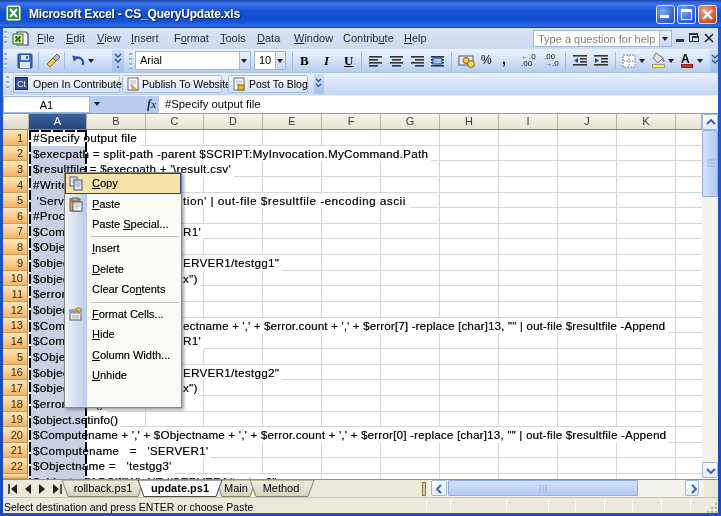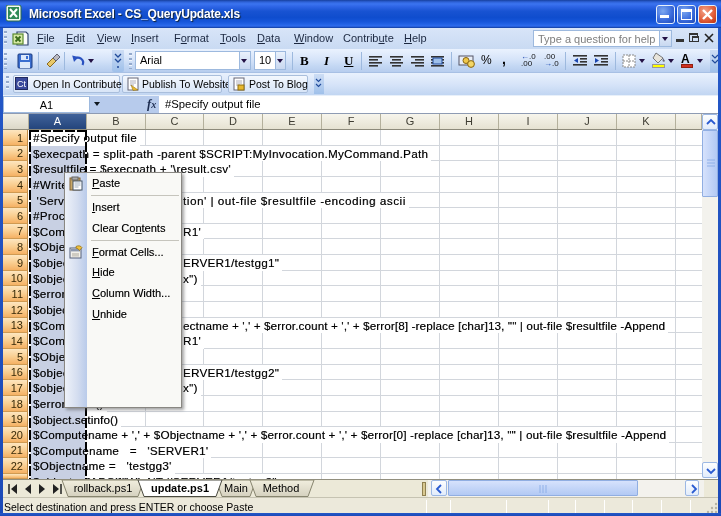--- a/index.html
+++ b/index.html
@@ -312,21 +312,21 @@
 <div class="ct" style="left:29px;top:266px;height:16px;line-height:16px;padding:0 3px 0 2px;">$error.clear()</div>
 <div class="ct" style="left:29px;top:282px;height:15px;line-height:15px;padding:0 3px 0 2px;letter-spacing:0.15px;">$object.setinfo()</div>
 <div class="ct" style="left:29px;top:297px;height:16px;line-height:16px;padding:0 3px 0 2px;letter-spacing:0.2px;">$Computename + ',' + $Objectname + ',' + $error.count + ',' + $error[0] -replace [char]13, "" | out-file $resultfile -Append</div>
 <div class="ct" style="left:29px;top:313px;height:15px;line-height:15px;padding:0 3px 0 2px;">$Computename   =   'SERVER1'</div>
 <div class="ct" style="left:29px;top:328px;height:16px;line-height:16px;padding:0 3px 0 2px;">$Objectname =   'testgg3'</div>
 <div class="ct" style="left:29px;top:344px;height:16px;line-height:16px;padding:0 3px 0 2px;">$object = [ADSI]"WinNT://SERVER1/testgg3"</div>
 <div class="ct" style="left:179px;top:63px;height:15px;line-height:15px;padding:0 3px 0 2px;letter-spacing:0.55px;">tion' | out-file $resultfile -encoding ascii</div>
 <div class="ct" style="left:179px;top:94px;height:15px;line-height:15px;padding:0 3px 0 2px;">R1'</div>
 <div class="ct" style="left:179px;top:125px;height:16px;line-height:16px;padding:0 3px 0 2px;">ERVER1/testgg1"</div>
 <div class="ct" style="left:179px;top:141px;height:15px;line-height:15px;padding:0 3px 0 2px;">x")</div>
-<div class="ct" style="left:179px;top:188px;height:15px;line-height:15px;padding:0 3px 0 2px;letter-spacing:0.15px;">ectname + ',' + $error.count + ',' + $error[8] -replace [char]13, "" | out-file $resultfile -Append</div>
+<div class="ct" style="left:179px;top:188px;height:15px;line-height:15px;padding:0 3px 0 2px;letter-spacing:0.15px;">ectname + ',' + $error.count + ',' + $error[7] -replace [char]13, "" | out-file $resultfile -Append</div>
 <div class="ct" style="left:179px;top:203px;height:16px;line-height:16px;padding:0 3px 0 2px;">R1'</div>
 <div class="ct" style="left:179px;top:235px;height:15px;line-height:15px;padding:0 3px 0 2px;">ERVER1/testgg2"</div>
 <div class="ct" style="left:179px;top:250px;height:16px;line-height:16px;padding:0 3px 0 2px;">x")</div>
 <div class="a" id="selov"></div>
 <div class="anth" style="left:27px;top:0px;width:58px;"></div>
 <div class="ant" style="left:27px;top:0px;height:349px;"></div>
 <div class="ant" style="left:83px;top:0px;height:349px;"></div>
 <div class="rh" style="top:0px;height:16px;line-height:16px;"><span>1</span></div>
 <div class="rh" style="top:16px;height:15px;line-height:15px;"><span>2</span></div>
 <div class="rh" style="top:31px;height:16px;line-height:16px;"><span>3</span></div>
@@ -346,34 +346,49 @@
 <div class="rh" style="top:250px;height:16px;line-height:16px;"><span>17</span></div>
 <div class="rh" style="top:266px;height:16px;line-height:16px;"><span>18</span></div>
 <div class="rh" style="top:282px;height:15px;line-height:15px;"><span>19</span></div>
 <div class="rh" style="top:297px;height:16px;line-height:16px;"><span>20</span></div>
 <div class="rh" style="top:313px;height:15px;line-height:15px;"><span>21</span></div>
 <div class="rh" style="top:328px;height:16px;line-height:16px;"><span>22</span></div>
 <div class="rh" style="top:344px;height:5px;"></div>
 </div>
 <div class="a" id="menu">
       <div id="mgut"></div>
+<div class="mitem hl">
+        <svg class="micon" viewBox="0 0 15 15">
+          <rect x="1" y="1" width="7" height="9" fill="#fff" stroke="#456"></rect>
+          <path d="M2.5 3h4M2.5 5h4M2.5 7h3" stroke="#89a" stroke-width="0.8"></path>
+          <rect x="5" y="4" width="8" height="10" fill="#dfe8f8" stroke="#456"></rect>
+          <path d="M6.5 6h5M6.5 8h5M6.5 10h4" stroke="#78a" stroke-width="0.8"></path>
+        </svg>
+        <span class="lbl"><span class="u">C</span>opy</span>
+      </div>
 <div class="mitem">
         <svg class="micon" viewBox="0 0 15 15">
           <rect x="1" y="2" width="10" height="12" fill="#c8a868" stroke="#806030"></rect>
           <rect x="3" y="1" width="6" height="3" fill="#aaa" stroke="#666"></rect>
           <rect x="4" y="5" width="9" height="9" fill="#fff" stroke="#456"></rect>
           <path d="M5.5 7h6M5.5 9h6M5.5 11h4" stroke="#89a" stroke-width="0.8"></path>
         </svg>
         <span class="lbl"><span class="u">P</span>aste</span>
       </div>
+<div class="mitem">
+        <span class="lbl">Paste <span class="u">S</span>pecial...</span>
+      </div>
 <div class="msep">
         <div></div>
       </div>
 <div class="mitem">
         <span class="lbl"><span class="u">I</span>nsert</span>
+      </div>
+<div class="mitem">
+        <span class="lbl"><span class="u">D</span>elete</span>
       </div>
 <div class="mitem">
         <span class="lbl">Clear Co<span class="u">n</span>tents</span>
       </div>
 <div class="msep">
         <div></div>
       </div>
 <div class="mitem">
         <svg class="micon" viewBox="0 0 15 15">
           <rect x="1" y="3" width="11" height="10" fill="#f2f0ea" stroke="#55607a"></rect>

